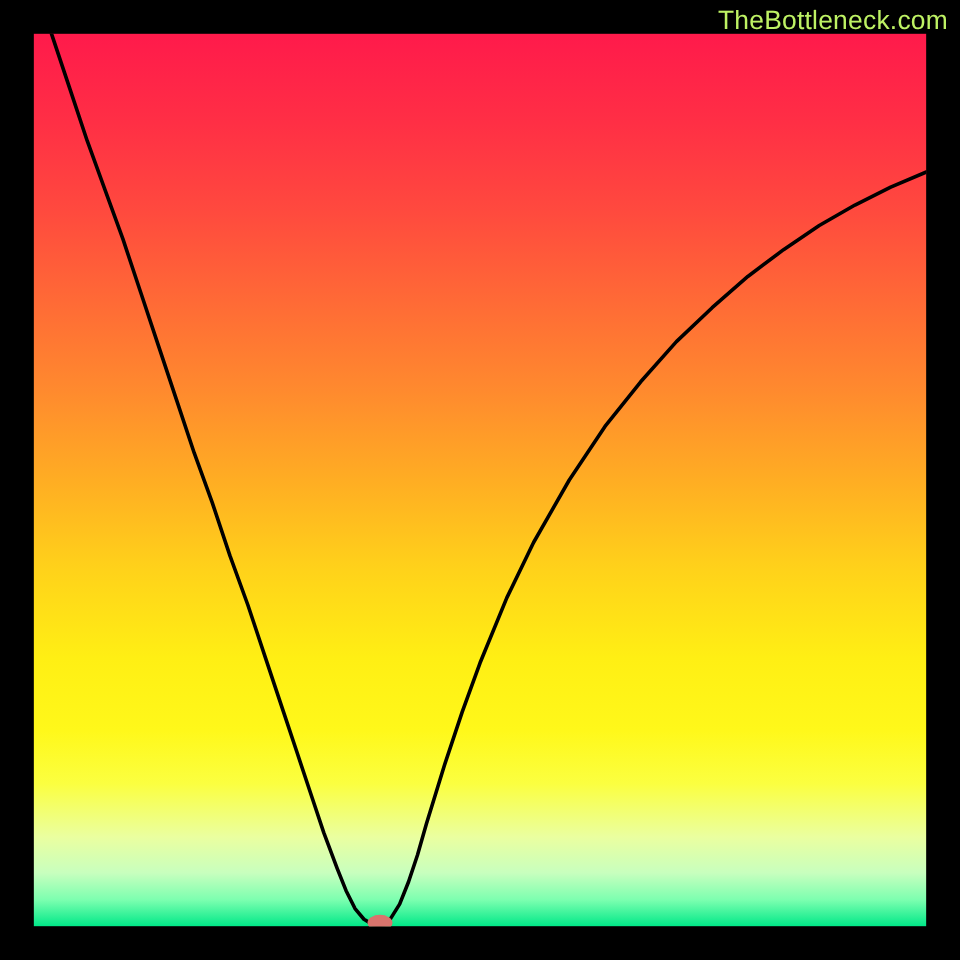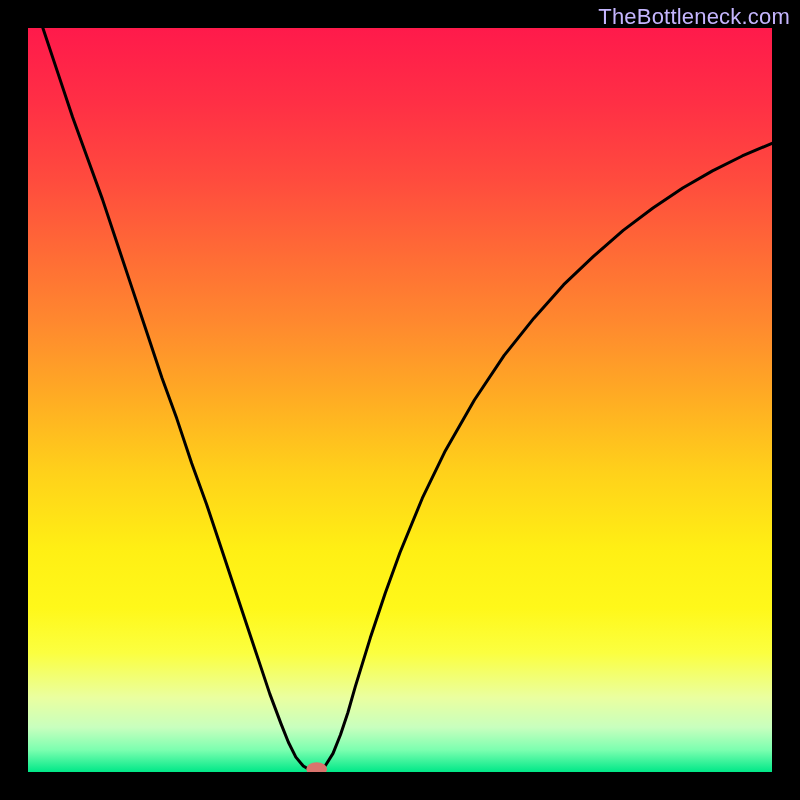--- a/index.html
+++ b/index.html
@@ -16,21 +16,21 @@
     left: 0;
     top: 0;
     width: 800px;
     height: 800px;
     background: #000;
   }
   .watermark {
     position: absolute;
     top: 4px;
     right: 10px;
-    color: #c4b5fd;
+    color: #bef264;
     font-size: 22px;
     font-weight: 500;
     letter-spacing: 0.2px;
     z-index: 3;
   }
   .plot {
     position: absolute;
     left: 28px;
     top: 28px;
     width: 744px;

